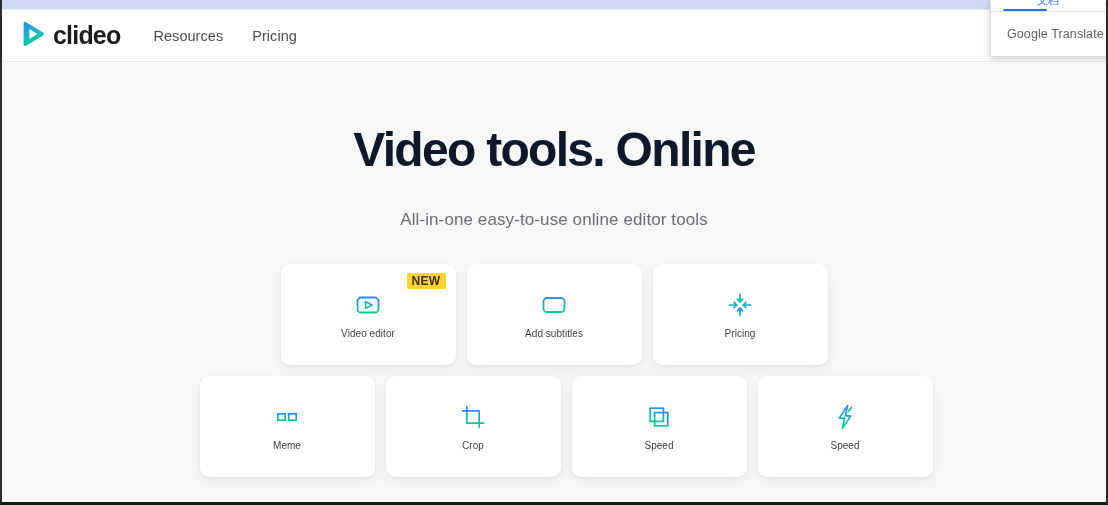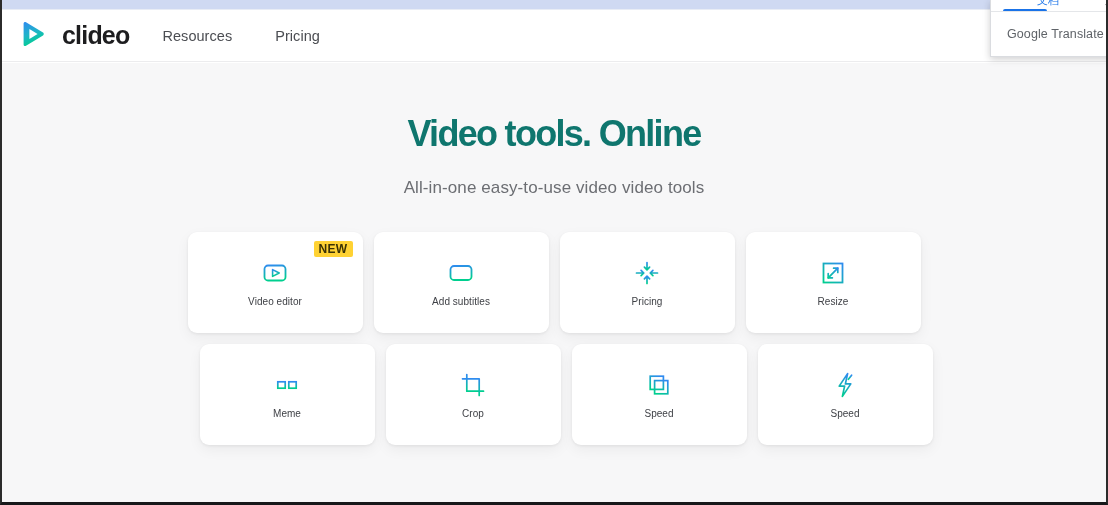--- a/index.html
+++ b/index.html
@@ -57,64 +57,64 @@
     border-bottom: 1px solid #ececee;
     box-sizing: border-box;
     display: flex;
     align-items: center;
     z-index: 2;
   }
   .brand {
     display: flex;
     align-items: center;
     margin-left: 18px;
-    gap: 16px;
+    gap: 7px;
     cursor: pointer;
     user-select: none;
   }
   .brand-mark { display: block; }
   .brand-name {
     font-size: 25px;
     font-weight: 700;
     letter-spacing: -0.8px;
     color: #1d1d1f;
   }
   .nav {
     display: flex;
     align-items: center;
     margin-left: 33px;
-    gap: 43px;
+    gap: 29px;
   }
   .nav-link {
     font-size: 14.5px;
     color: #4b4d52;
     text-decoration: none;
     cursor: pointer;
     letter-spacing: 0.05px;
   }
 
   
   .hero {
     position: absolute;
     top: 63px; left: 0;
     width: 1104px;
     height: 439px;
     background: #f7f7f8;
     z-index: 1;
     overflow: hidden;
   }
   .hero-title {
-    margin: 4px;
+    margin: 14px;
     padding-top: 48px;
     text-align: center;
-    font-size: 36px;
+    font-size: 48px;
     line-height: 1.05;
     font-weight: 700;
     letter-spacing: -1.7px;
-    color: #0f766e;
+    color: #0f172a;
   }
   .hero-subtitle {
     margin: 0;
     padding-top: 21px;
     text-align: center;
     font-size: 17px;
     color: #6c6e73;
     letter-spacing: 0.1px;
   }
 
@@ -258,21 +258,21 @@
     </a>
 
     <nav class="nav">
       <a class="nav-link">Resources</a>
       <a class="nav-link">Pricing</a>
     </nav>
   </header>
 
   <main class="hero">
     <h1 class="hero-title">Video tools. Online</h1>
-    <p class="hero-subtitle">All-in-one easy-to-use video video tools</p>
+    <p class="hero-subtitle">All-in-one easy-to-use online editor tools</p>
 
     <div class="tool-rows">
 
       <div class="tool-row">
 
         <div class="tool-card">
           <span class="badge-new">NEW</span>
           <span class="tool-icon">
             <svg width="30" height="30" viewBox="0 0 30 30" fill="none">
               <defs>
@@ -318,39 +318,20 @@
                 <path d="M15 4.5 V11.5 M12.4 9.1 L15 11.8 L17.6 9.1"></path>
                 <path d="M15 25.5 V18.5 M12.4 20.9 L15 18.2 L17.6 20.9"></path>
                 <path d="M4.5 15 H11.5 M9.1 12.4 L11.8 15 L9.1 17.6"></path>
                 <path d="M25.5 15 H18.5 M20.9 12.4 L18.2 15 L20.9 17.6"></path>
               </g>
             </svg>
           </span>
           <span class="tool-label">Pricing</span>
         </div>
 
-        <div class="tool-card">
-          <span class="tool-icon">
-            <svg width="30" height="30" viewBox="0 0 30 30" fill="none">
-              <defs>
-                <linearGradient id="g4" x1="1" y1="0" x2="0" y2="1">
-                  <stop offset="0%" stop-color="#2f8bf0"></stop>
-                    <stop offset="100%" stop-color="#00cf8f"></stop>
-                </linearGradient>
-              </defs>
-              <rect x="5.5" y="5.5" width="19" height="19" stroke="url(#g4)" stroke-width="1.8"></rect>
-              <g stroke="url(#g4)" stroke-width="1.7" stroke-linecap="round" stroke-linejoin="round">
-                <path d="M10.2 19.8 L19.8 10.2"></path>
-                <path d="M10.2 15.6 V19.8 H14.4"></path>
-                <path d="M19.8 14.4 V10.2 H15.6"></path>
-              </g>
-            </svg>
-          </span>
-          <span class="tool-label">Resize</span>
-        </div>
 
 
       </div>
 
       <div class="tool-row">
 
         <div class="tool-card">
           <span class="tool-icon">
             <svg width="30" height="30" viewBox="0 0 30 30" fill="none">
               <defs>

